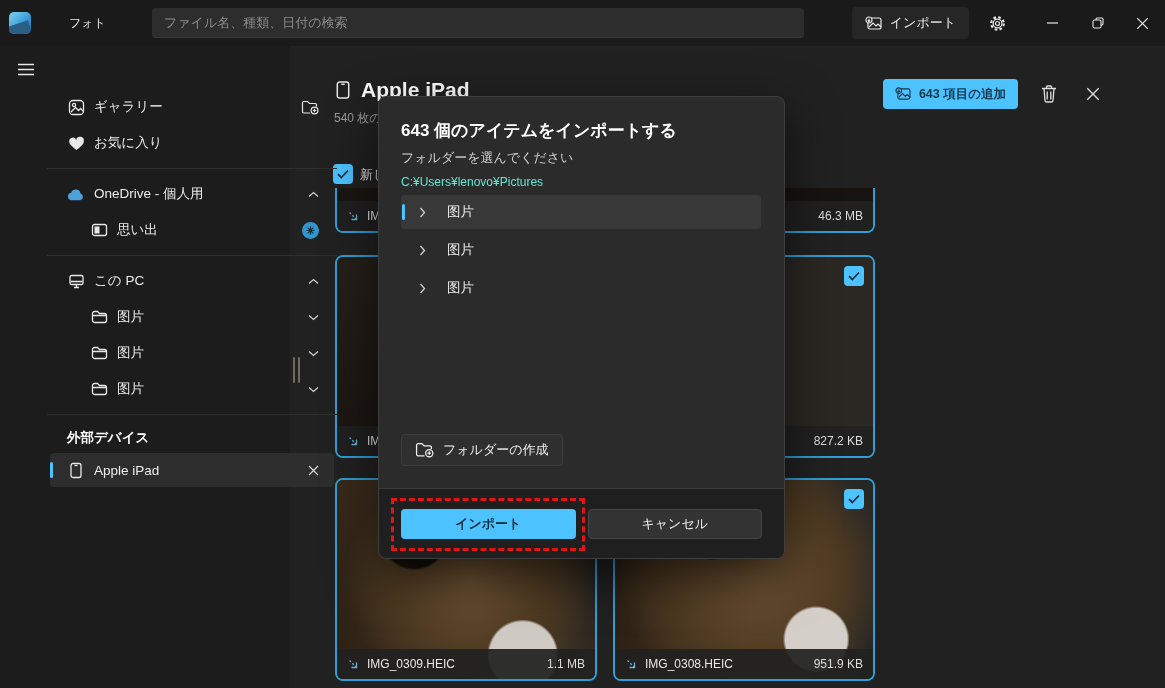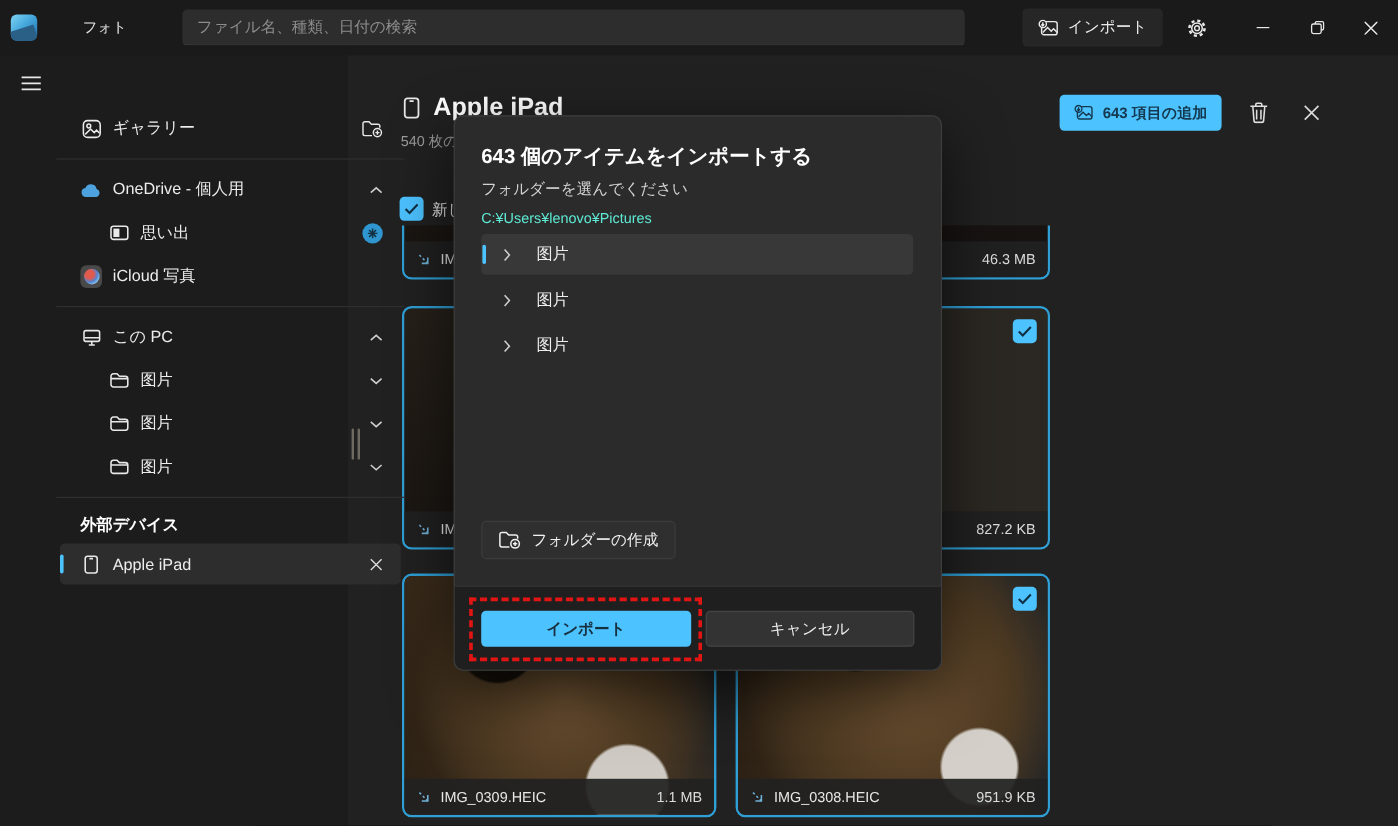--- a/index.html
+++ b/index.html
@@ -181,20 +181,28 @@
         <span class="lbl">ギャラリー</span>
         <span class="trail">
           <svg width="18" height="15" viewBox="0 0 18 15" fill="none" stroke="#e8e8e8" stroke-width="1.2">
             <path d="M1.5 3 a1.5 1.5 0 0 1 1.5-1.5 h3.5 l2 2 H14 a1.5 1.5 0 0 1 1.5 1.5 v1.5 M1.5 3 v8.5 a1.5 1.5 0 0 0 1.5 1.5 H9"></path>
             <circle cx="13.5" cy="10.5" r="3.4"></circle>
               <path d="M13.5 8.8 v3.4 M11.8 10.5 h3.4"></path>
           </svg>
         </span>
       </div>
 
+      <div class="nav-item">
+        <span class="ico">
+          <svg width="17" height="15" viewBox="0 0 17 15" fill="#e8e8e8">
+              <path d="M8.5 14 C5 11.2 1.2 8.7 1.2 5.3 a3.6 3.6 0 0 1 7-1.3 A3.6 3.6 0 0 1 15.8 5.3 c0 3.4-3.8 5.9-7.3 8.7z"></path>
+            </svg>
+        </span>
+        <span class="lbl">お気に入り</span>
+      </div>
 
       <div class="nav-div"></div>
 
       <div class="nav-item">
         <span class="ico">
           <svg width="19" height="13" viewBox="0 0 19 13" fill="#4da1dc">
               <path d="M5 12.5 a4 4 0 0 1 -.6-7.95 A5.2 5.2 0 0 1 14.3 5.4 3.7 3.7 0 0 1 14 12.5 z"></path>
             </svg>
         </span>
         <span class="lbl">OneDrive - 個人用</span>
@@ -213,26 +221,20 @@
           </svg>
         </span>
         <span class="lbl">思い出</span>
         <span class="trail badge">
           <svg width="9" height="9" viewBox="0 0 9 9" stroke="#123042" stroke-width="1.2">
               <path d="M4.5 0.5 v8 M0.5 4.5 h8 M1.6 1.6 l5.8 5.8 M7.4 1.6 L1.6 7.4"></path>
             </svg>
         </span>
       </div>
 
-      <div class="nav-item">
-        <span class="ico">
-            <span class="icloud-ico"></span>
-          </span>
-        <span class="lbl">iCloud 写真</span>
-      </div>
 
       <div class="nav-div"></div>
 
       <div class="nav-item">
         <span class="ico">
           <svg width="17" height="15" viewBox="0 0 17 15" fill="none" stroke="#e8e8e8" stroke-width="1.3">
             <rect x="2" y="1.5" width="13" height="9" rx="1.5"></rect>
               <path d="M2.5 7.5 h12 M6 13.5 h5 M8.5 10.5 v3"></path>
           </svg>
         </span>

